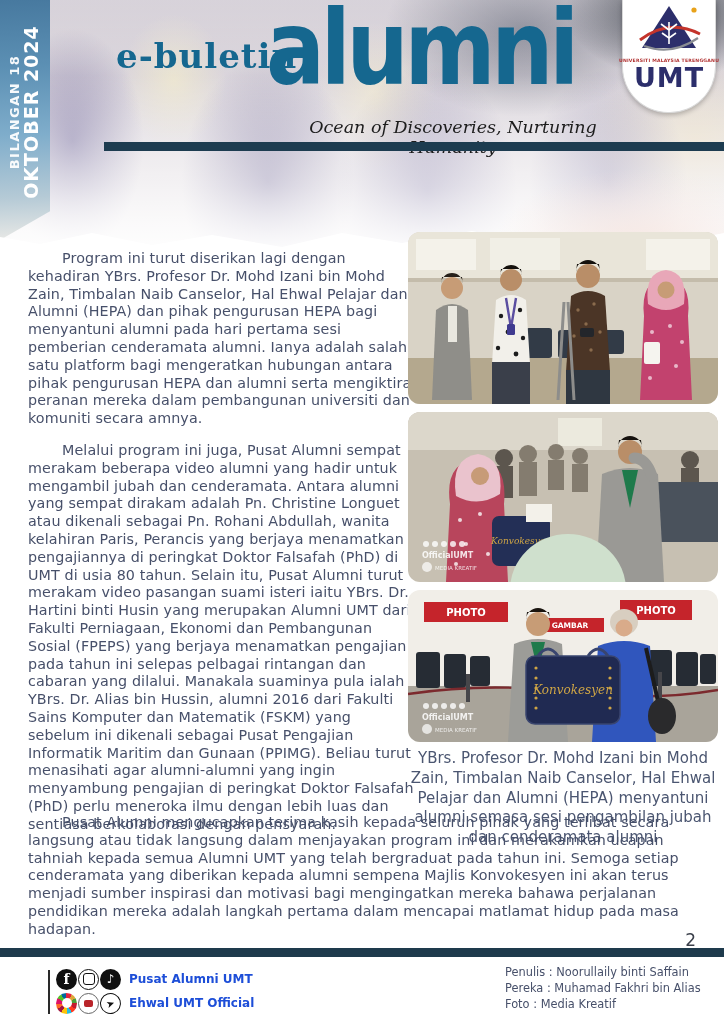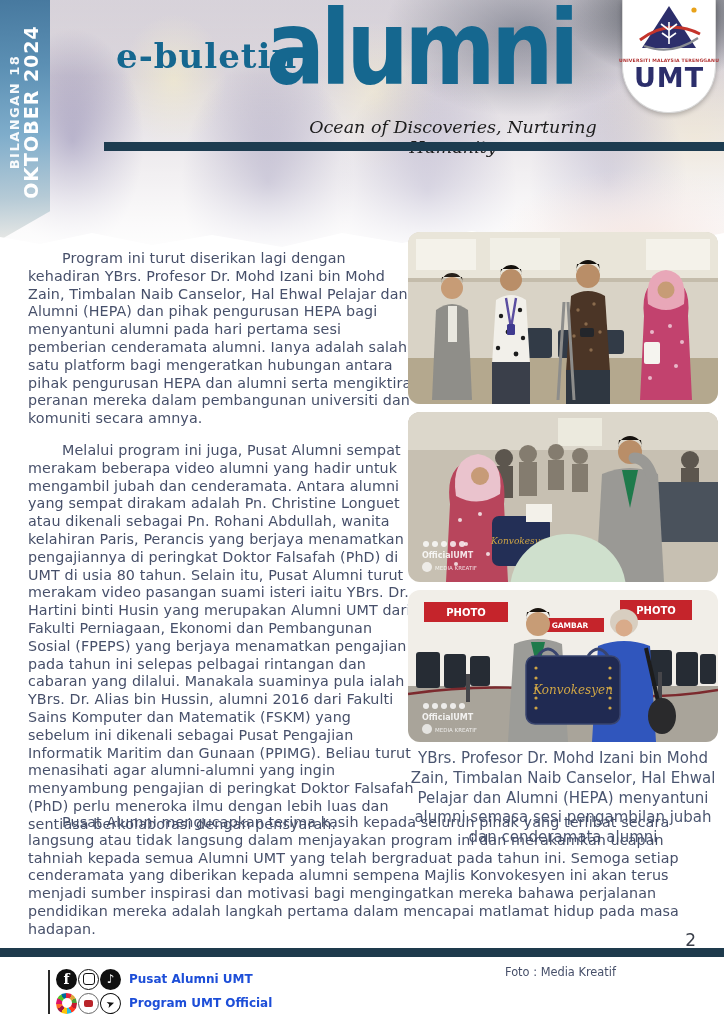--- a/index.html
+++ b/index.html
@@ -356,21 +356,23 @@
       <span class="icon-circle ic-ig">
           <span class="ig-square"></span>
         </span>
       <span class="icon-circle ic-tt">♪</span>
       <span class="social-label">Pusat Alumni UMT</span>
     </div>
     <div class="social-row">
       <span class="icon-circle ic-sdg"></span>
       <span class="icon-circle ic-fm"></span>
       <span class="icon-circle ic-tg">➤</span>
-      <span class="social-label">Program UMT Official</span>
+      <span class="social-label">Ehwal UMT Official</span>
     </div>
   </div>
 
   <div class="credits">
+    <div>Penulis : Noorullaily binti Saffain</div>
+    <div>Pereka : Muhamad Fakhri bin Alias</div>
     <div>Foto : Media Kreatif</div>
   </div>
 
 </div>
 
 </body></html>

